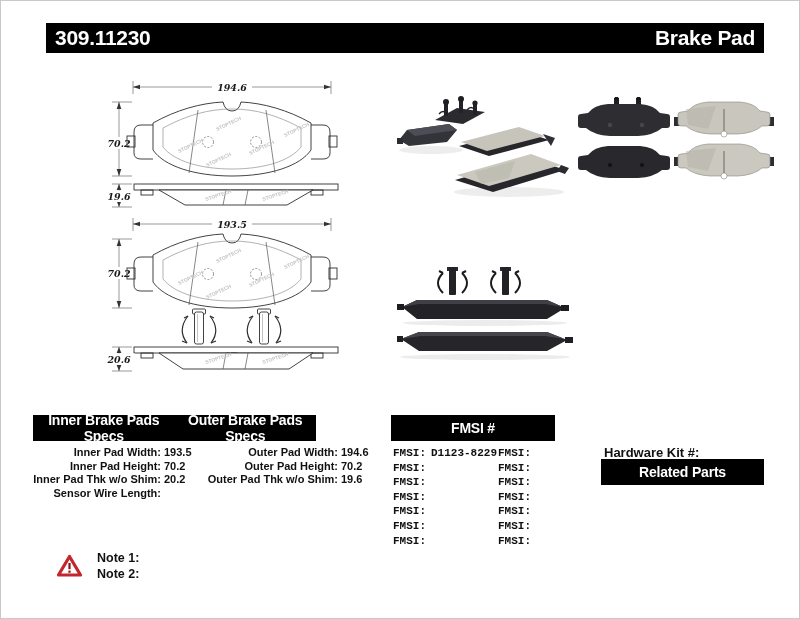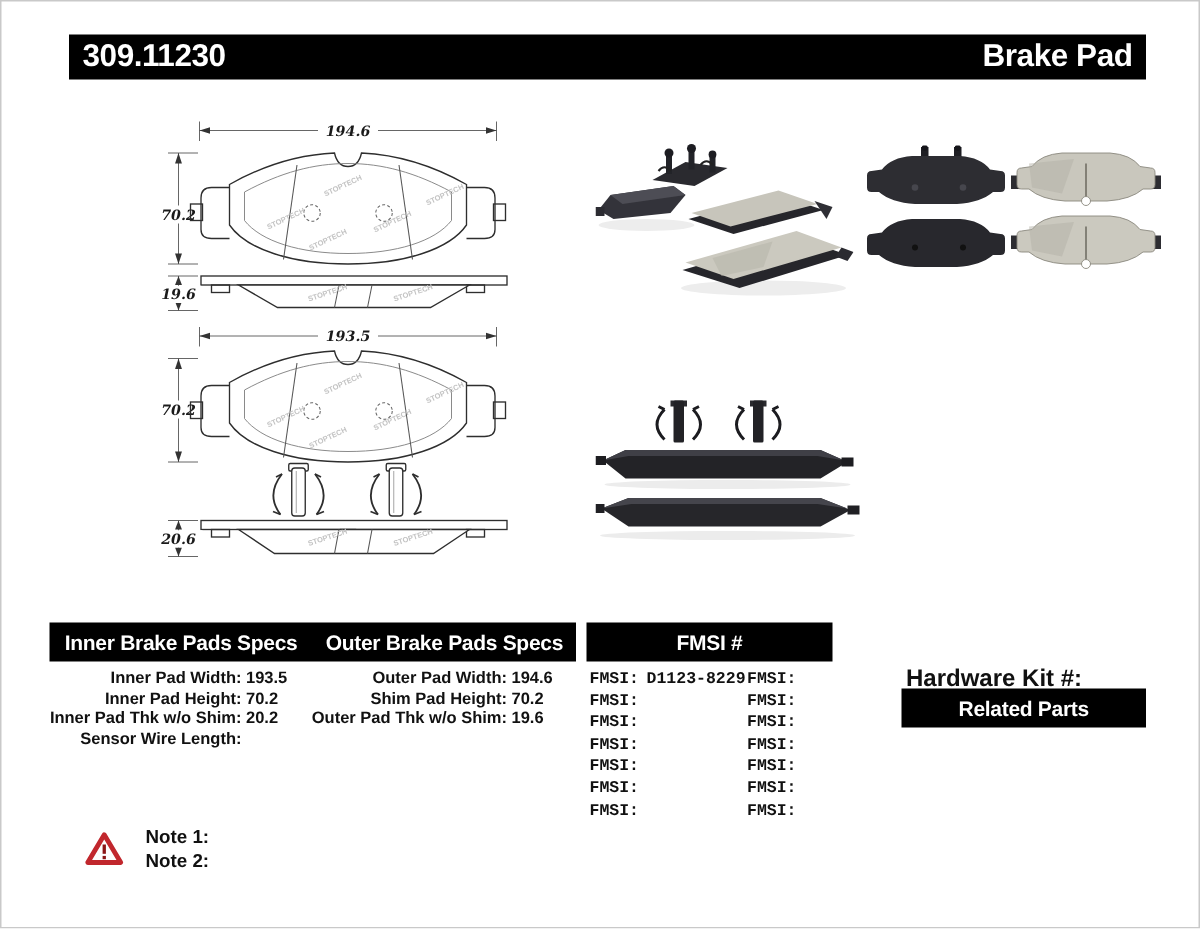--- a/index.html
+++ b/index.html
@@ -7,41 +7,41 @@
         font-family:"Liberation Sans",sans-serif;overflow:hidden;}
   
   .header-bar{position:absolute;left:45px;top:22px;width:718px;height:30px;background:#000;
         color:#fff;display:flex;justify-content:space-between;align-items:center;
         padding:0 9px;box-sizing:border-box;font-size:21px;font-weight:bold;letter-spacing:-0.3px;}
   
   .abs{position:absolute;}
   
   .thead{position:absolute;top:414px;height:26px;background:#000;color:#fff;font-weight:bold;
         font-size:14px;display:flex;align-items:center;justify-content:center;letter-spacing:-0.2px;}
-  #bar-specs{left:32px;width:351px;padding:0;justify-content:flex-end;}
+  #bar-specs{left:32px;width:283px;padding:0;justify-content:flex-end;}
   #bar-specs .half{flex:0 0 50%;text-align:center;}
   #bar-fmsi{left:390px;width:164px;}
   #bar-related{left:600px;width:163px;margin-top:44px;}
   
   .spec-col{position:absolute;top:445px;font-size:11px;font-weight:bold;color:#111;}
   .spec-row{display:flex;line-height:13.5px;}
   .spec-label{text-align:right;}
   #inner-col{left:32px;width:172px;}
   #inner-col .spec-label{flex:0 0 128px;}
   #outer-col{left:205px;width:178px;}
   #outer-col .spec-label{flex:0 0 132px;}
   .spec-value{padding-left:3px;white-space:pre;}
   
   .fmsi-col{position:absolute;top:445px;font-size:11px;font-weight:bold;color:#111;font-family:Liberation Mono, monospace;}
   #fmsi-col-1{left:392px;width:102px;}
   #fmsi-col-2{left:497px;width:95px;}
   .fmsi-row{line-height:14.6px;white-space:pre;}
   .fmsi-value{padding-left:5px;}
   
-  #related-col{position:absolute;left:603px;top:445px;font-size:16px;font-weight:bold;color:#111;}
+  #related-col{position:absolute;left:603px;top:445px;font-size:13px;font-weight:bold;color:#111;}
   .related-row{line-height:13.5px;}
   
   .warning-wrap{position:absolute;left:55px;top:553px;}
   .note-lines{position:absolute;left:96px;top:550px;font-size:12.5px;font-weight:bold;color:#111;
         line-height:15.5px;}
   
   .dim-text{font-family:"DejaVu Serif",serif;font-style:italic;font-weight:bold;font-size:9.5px;fill:#1a1a1a;}
   .wm{font-family:"Liberation Sans",sans-serif;font-weight:bold;font-size:5px;fill:#c3c3c3;}
 </style>
 </head>
@@ -332,21 +332,21 @@
       <span class="spec-value"></span>
     </div>
   </div>
 
   <div class="spec-col" id="outer-col">
     <div class="spec-row">
       <span class="spec-label">Outer Pad Width:</span>
       <span class="spec-value">194.6</span>
     </div>
     <div class="spec-row">
-      <span class="spec-label">Shim Pad Height:</span>
+      <span class="spec-label">Outer Pad Height:</span>
       <span class="spec-value">70.2</span>
     </div>
     <div class="spec-row">
       <span class="spec-label">Outer Pad Thk w/o Shim:</span>
       <span class="spec-value">19.6</span>
     </div>
   </div>
 
   <div class="fmsi-col" id="fmsi-col-1">
     <div class="fmsi-row"><span>FMSI:</span><span class="fmsi-value">D1123-8229</span></div>

